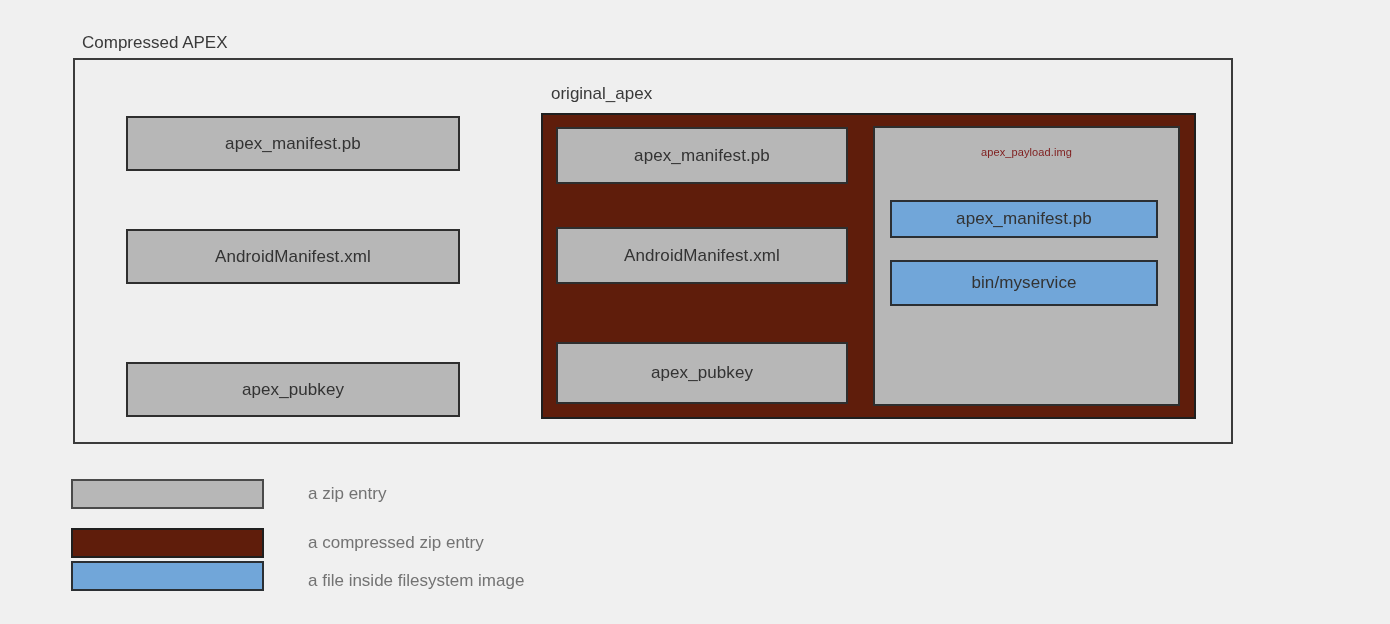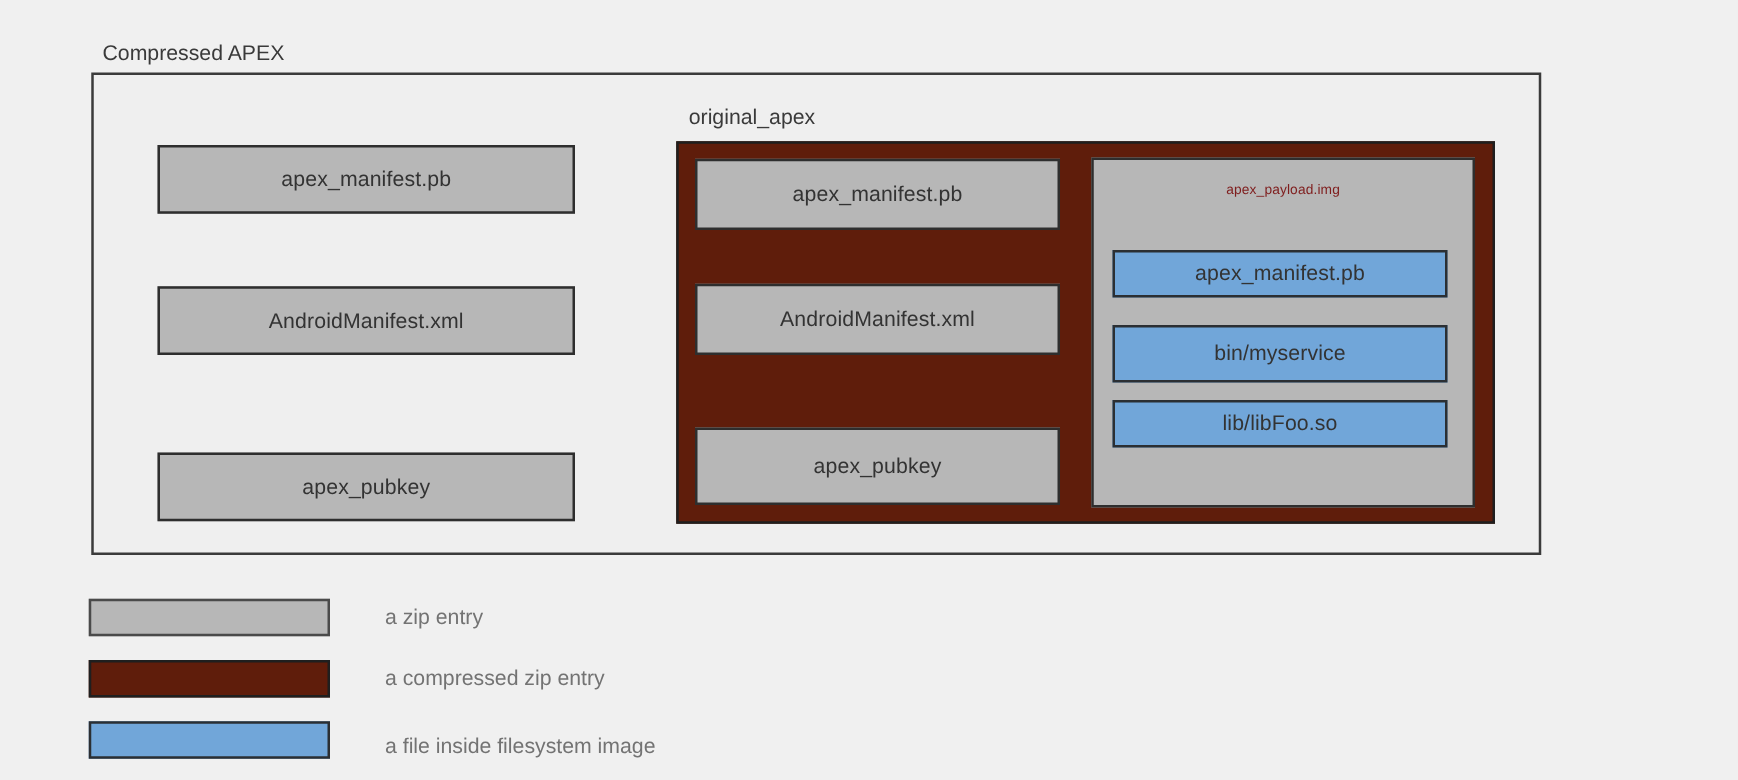--- a/index.html
+++ b/index.html
@@ -127,21 +127,21 @@
   }
   .legend-row {
     position: absolute;
     left: 0;
     height: 30px;
     display: flex;
     align-items: center;
   }
   .legend-row.r0 { top: 0px; }
   .legend-row.r1 { top: 49px; }
-  .legend-row.r2 { top: 98px; align-items: flex-end; }
+  .legend-row.r2 { top: 82px; align-items: flex-end; }
 
   .legend-swatch {
     width: 193px;
     height: 30px;
     box-sizing: border-box;
   }
   .legend-swatch.gray { background: #b7b7b7; border: 2px solid #4a4a4a; }
   .legend-swatch.red  { background: #5f1d0b; border: 2px solid #1f1f1f; }
   .legend-swatch.blue { background: #71a6d9; border: 2px solid #2b2f33; }
 
@@ -179,21 +179,20 @@
   <div class="box zip-entry" id="inner-apex-pubkey">apex_pubkey</div>
 
   <div class="box zip-entry" id="apex-payload-img">
     <span class="payload-title">apex_payload.img</span>
   </div>
 
   <div class="box fs-file" id="payload-apex-manifest">apex_manifest.pb</div>
 
   <div class="box fs-file" id="payload-bin-myservice">bin/myservice</div>
 
-  <div class="box fs-file" id="payload-lib-libfoo">lib/libFoo.so</div>
 
   <div class="legend">
 
     <div class="legend-row r0">
       <div class="legend-swatch gray"></div>
       <div class="legend-text">a zip entry</div>
     </div>
 
     <div class="legend-row r1">
       <div class="legend-swatch red"></div>

